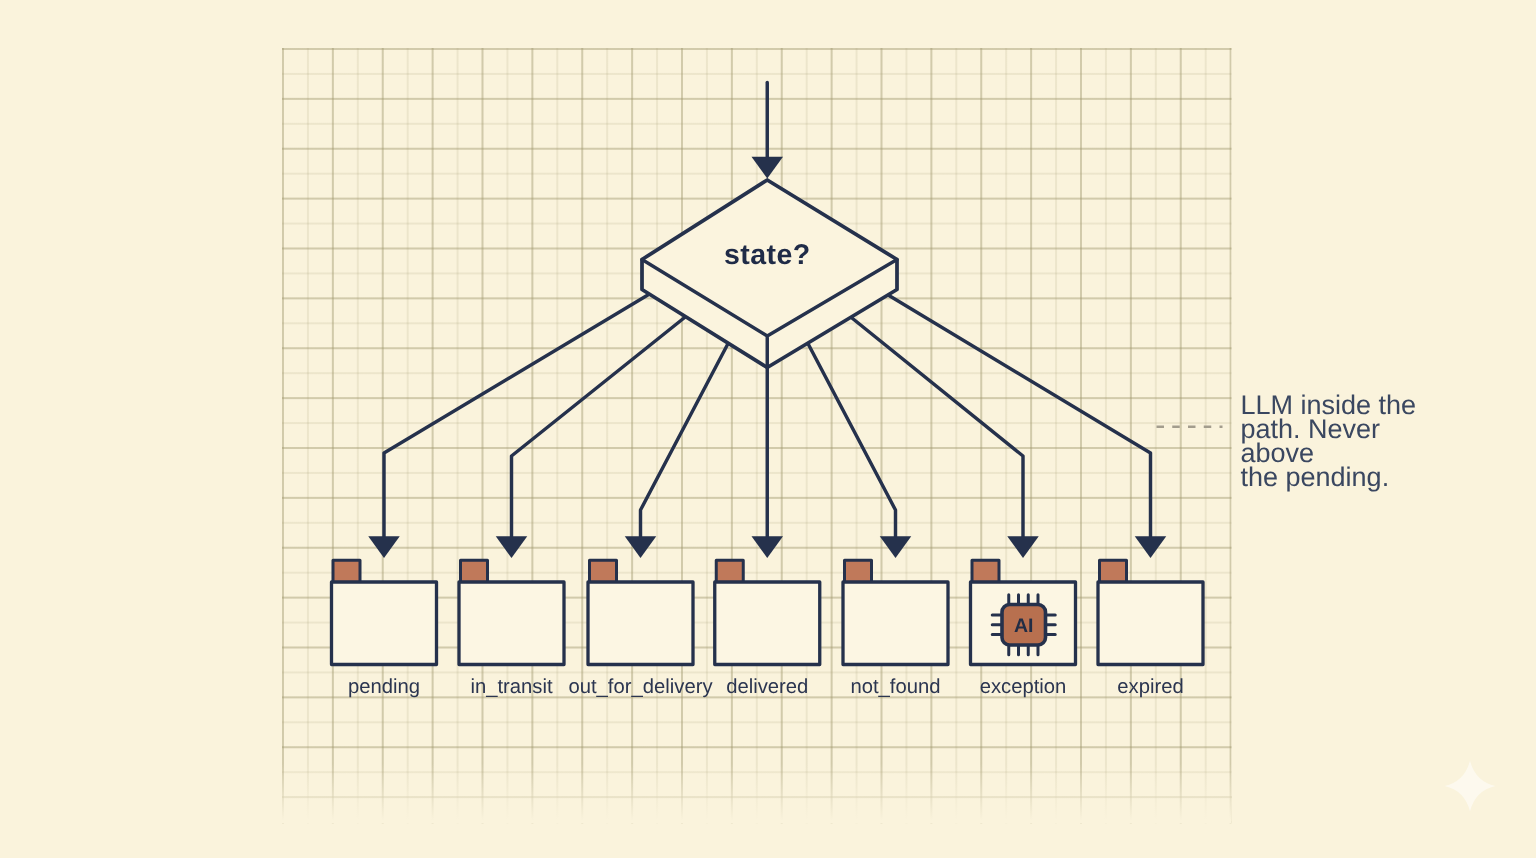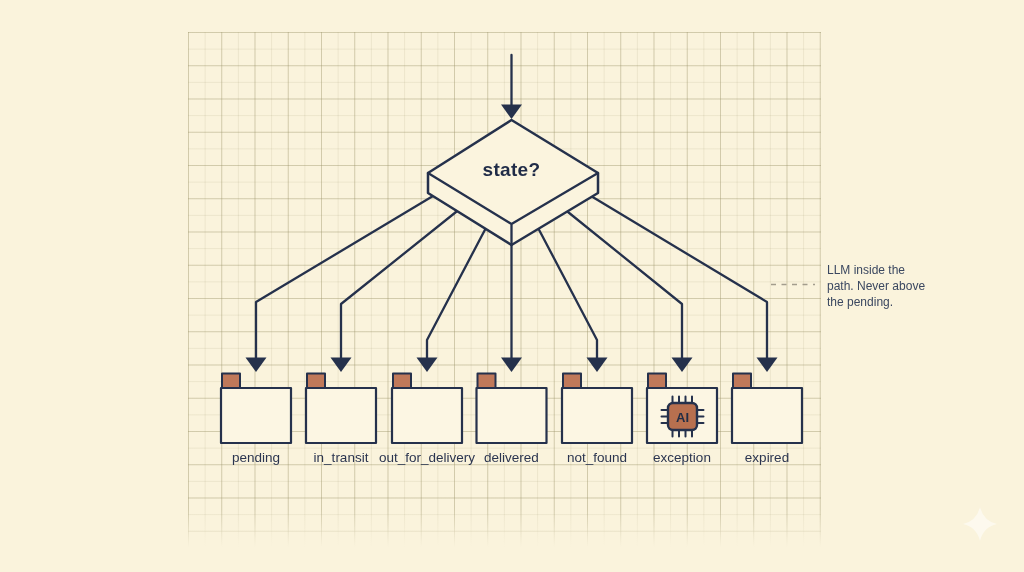--- a/index.html
+++ b/index.html
@@ -37,21 +37,21 @@
     fill:#1F2B47;text-anchor:middle;letter-spacing:.3px;
   }
   .chip-body{fill:#B8704F;stroke:#25314C;stroke-width:2.4;stroke-linejoin:round;}
   .chip-pin{stroke:#25314C;stroke-width:2;stroke-linecap:round;}
   .chip-label{
     font-family:"Liberation Sans", sans-serif;font-size:13px;font-weight:bold;
     fill:#222D45;text-anchor:middle;
   }
   #annotation{
     position:absolute;left:827px;top:262px;width:118px;
-    font-size:12px;line-height:16px;color:#3A4760;
+    font-size:18px;line-height:16px;color:#3A4760;
   }
   .dashes{stroke:#A39D8D;stroke-width:1.6;stroke-dasharray:5 5.5;}
   .sparkle{fill:#FFFFFF;opacity:.5;}
 </style>
 </head>
 <body>
 
 <div id="canvas">
 
   <div id="grid"></div>

